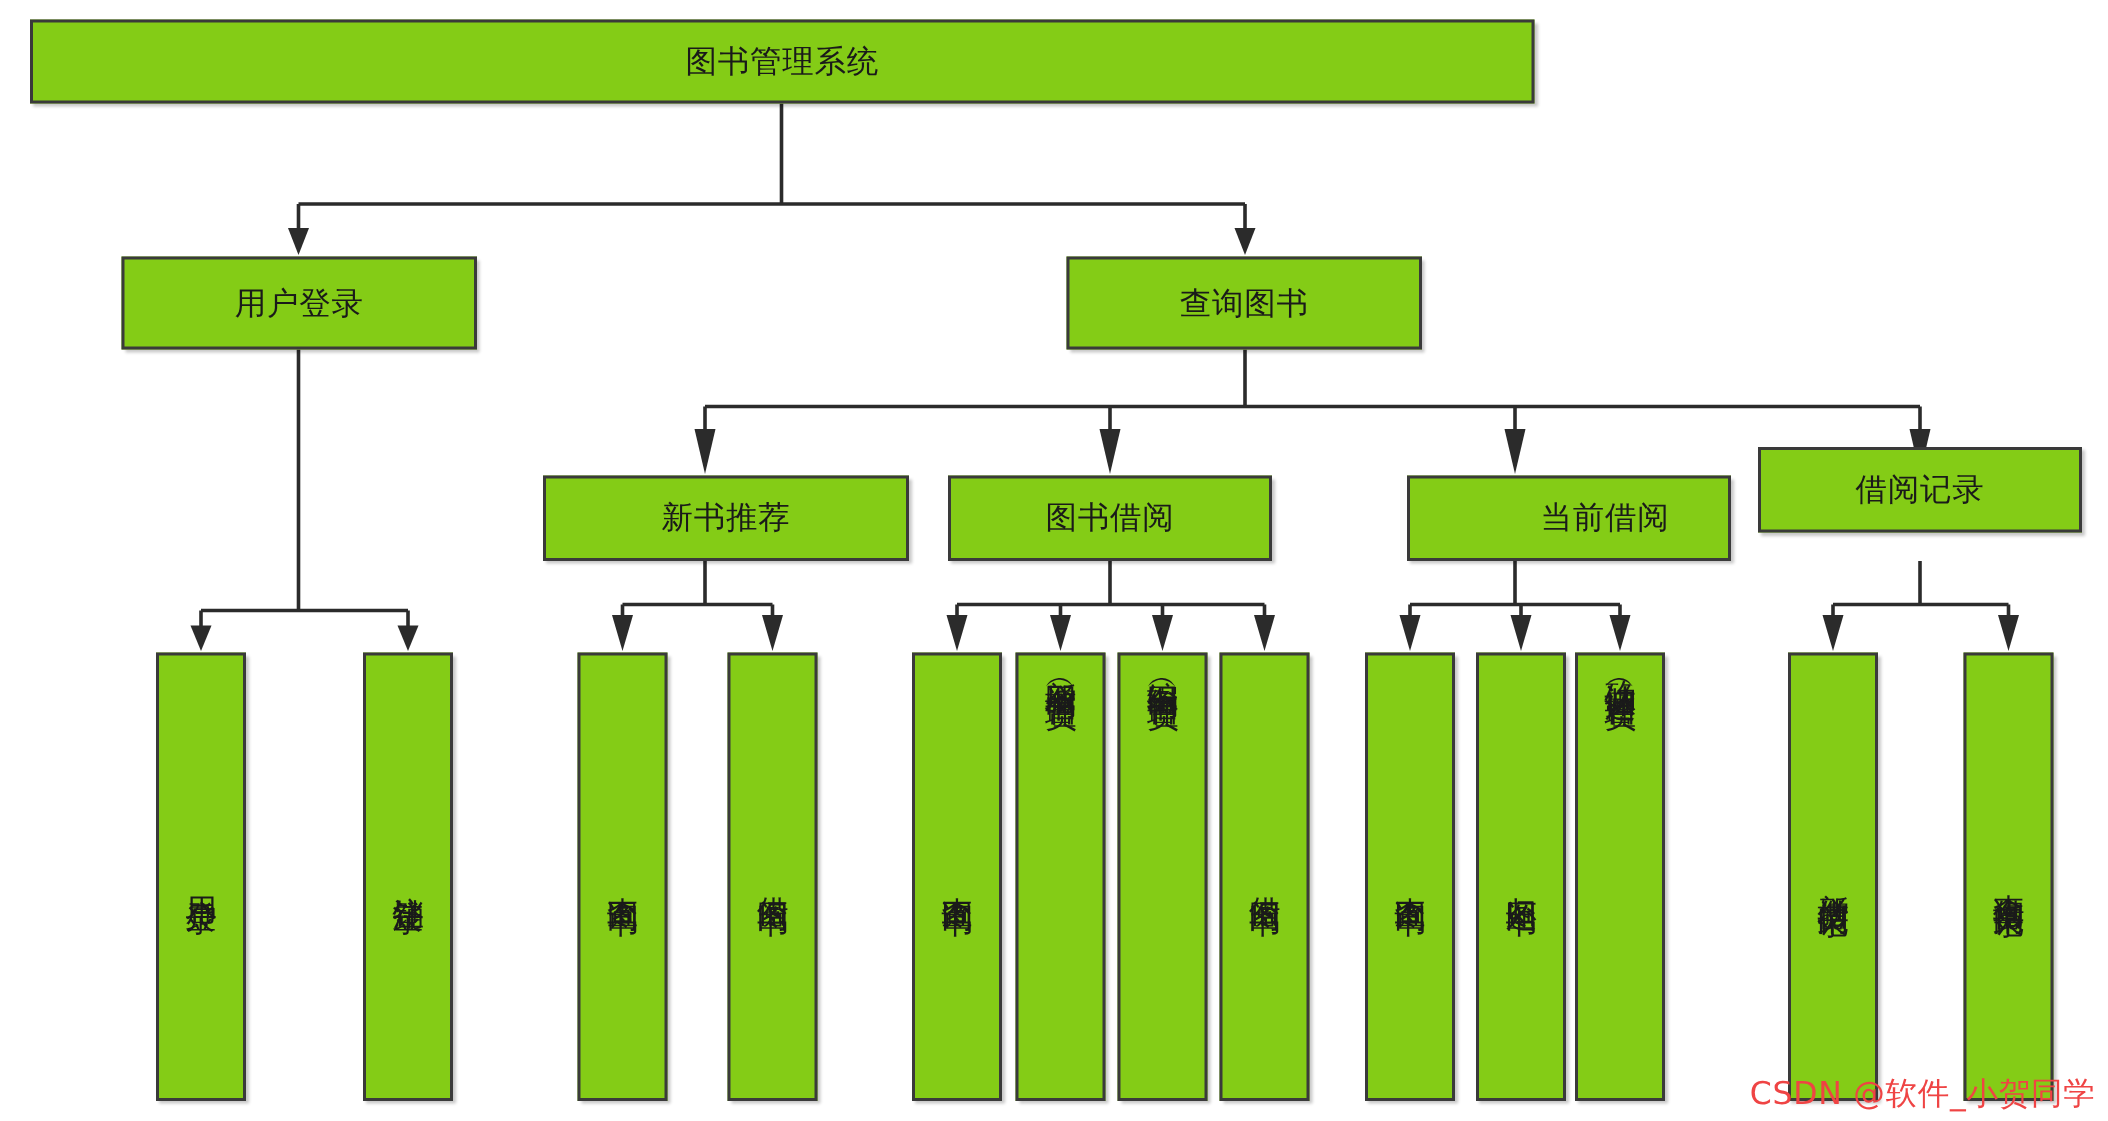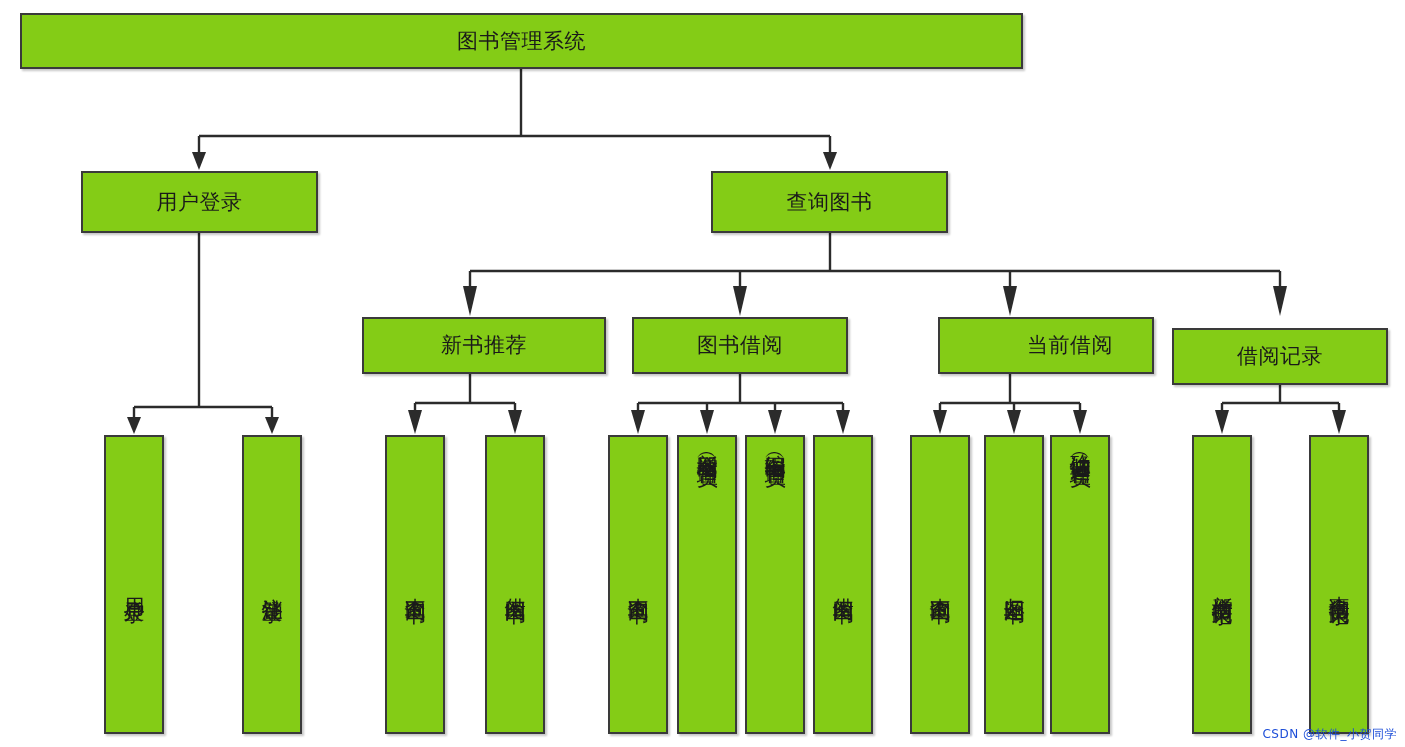--- a/index.html
+++ b/index.html
@@ -62,22 +62,22 @@
     stroke-width: 2.4;
     fill: none;
   }
   .arrow-head {
     fill: #2b2b2b;
   }
   .watermark {
     position: absolute;
     right: 8px;
     bottom: 4px;
-    font-size: 12px;
-    color: #1d4ed8;
+    font-size: 21px;
+    color: #ef4444;
     white-space: nowrap;
     letter-spacing: 0.5px;
   }
 </style>
 </head>
 <body>
 
 <div id="canvas">
 
   <svg class="links" viewBox="0 0 1405 747" xmlns="http://www.w3.org/2000/svg">
@@ -178,21 +178,21 @@
   </div>
 
   <div class="node" style="left:632px; top:317px; width:216px; height:57px;align-items:center;">
     <span class="node-label">图书借阅</span>
   </div>
 
   <div class="node" style="left:938px; top:317px; width:216px; height:57px;padding-left:48px;">
     <span class="node-label">当前借阅</span>
   </div>
 
-  <div class="node" style="left:1172px; top:328px; width:216px; height:57px;">
+  <div class="node" style="left:1172px; top:298px; width:216px; height:57px;">
     <span class="node-label">借阅记录</span>
   </div>
 
   <div class="node vertical v-center" style="left:104px; top:435px; width:60px; height:299px;">
     <span class="node-label">用户登录</span>
   </div>
 
   <div class="node vertical v-center" style="left:242px; top:435px; width:60px; height:299px;">
     <span class="node-label">注销登录</span>
   </div>

